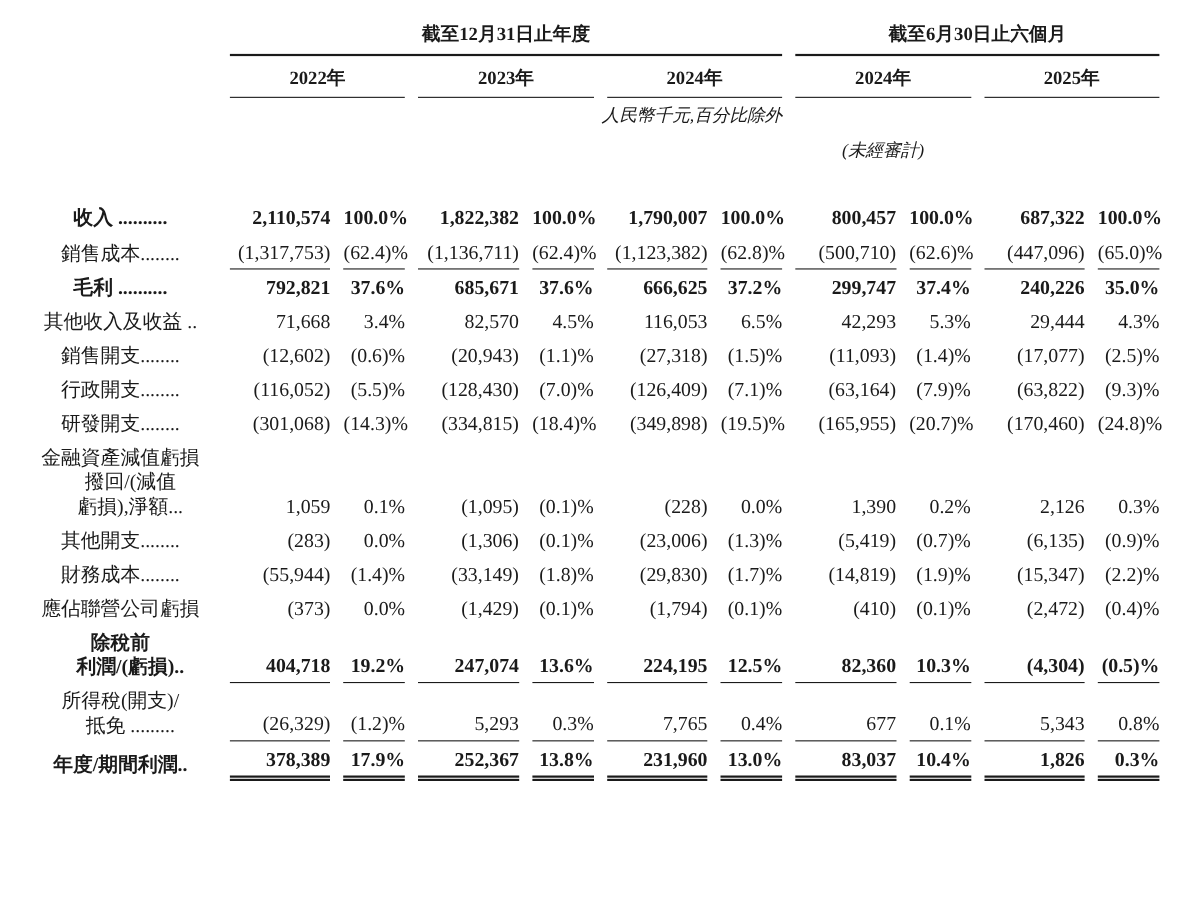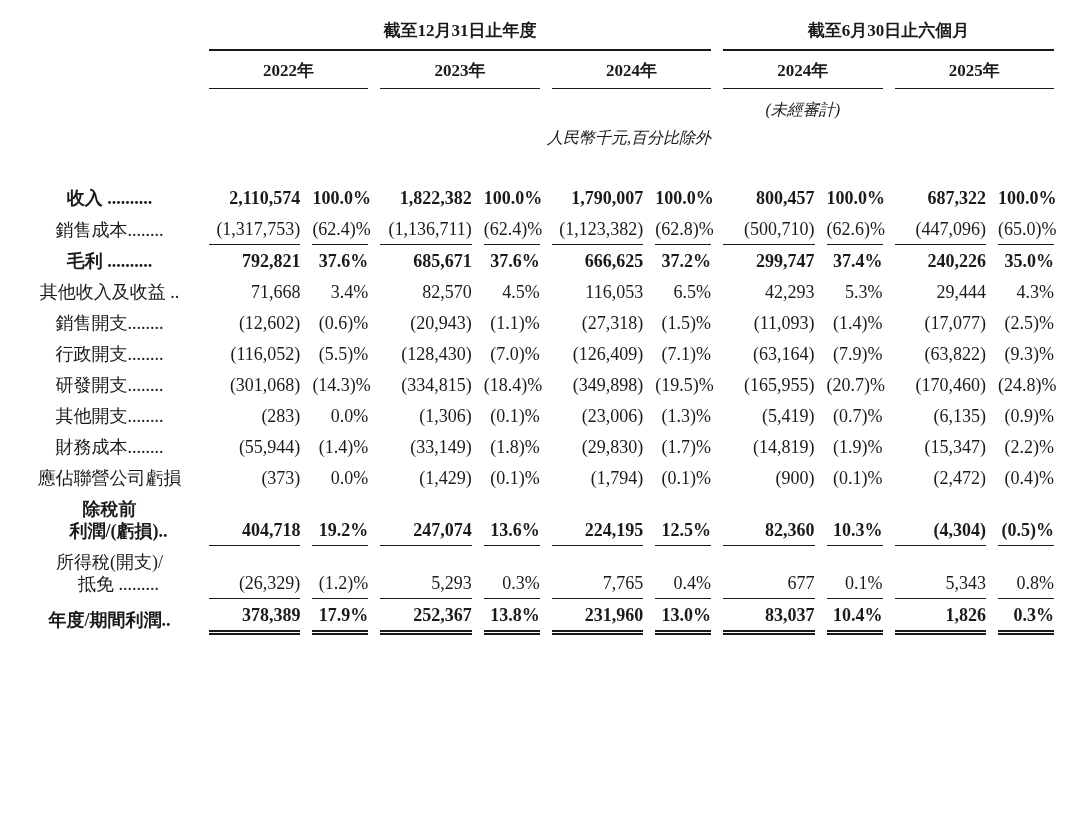--- a/index.html
+++ b/index.html
@@ -100,28 +100,28 @@
       </tr>
       <tr>
         <th></th>
         <th class="year" colspan="2">2022年</th>
         <th class="year" colspan="2">2023年</th>
         <th class="year" colspan="2">2024年</th>
         <th class="year" colspan="2">2024年</th>
         <th class="year" colspan="2">2025年</th>
       </tr>
       <tr>
+        <td colspan="3"></td>
+        <td class="note right" colspan="4">人民幣千元,百分比除外</td>
+        <td colspan="4"></td>
+      </tr>
+      <tr>
         <td colspan="7"></td>
         <td class="note center" colspan="2">(未經審計)</td>
         <td colspan="2"></td>
-      </tr>
-      <tr>
-        <td colspan="3"></td>
-        <td class="note right" colspan="4">人民幣千元,百分比除外</td>
-        <td colspan="4"></td>
       </tr>
     </thead>
     <tbody id="table-body">
         <tr class="first">
           <td class="lbl b">
             <div>收入 ..........</div>
           </td>
           <td class="num b">2,110,574</td>
           <td class="num b">100.0%</td>
           <td class="num b">1,822,382</td>
@@ -218,20 +218,37 @@
           <td class="num">(18.4)%</td>
           <td class="num">(349,898)</td>
           <td class="num">(19.5)%</td>
           <td class="num">(165,955)</td>
           <td class="num">(20.7)%</td>
           <td class="num">(170,460)</td>
           <td class="num">(24.8)%</td>
         </tr>
         <tr>
           <td class="lbl">
+            <div>金融資產減值虧損</div>
+            <div class="cont">撥回/(減值</div>
+            <div class="cont">虧損),淨額...</div>
+          </td>
+          <td class="num">1,059</td>
+          <td class="num">0.1%</td>
+          <td class="num">(1,095)</td>
+          <td class="num">(0.1)%</td>
+          <td class="num">(228)</td>
+          <td class="num">0.0%</td>
+          <td class="num">1,390</td>
+          <td class="num">0.2%</td>
+          <td class="num">2,126</td>
+          <td class="num">0.3%</td>
+        </tr>
+        <tr>
+          <td class="lbl">
             <div>其他開支........</div>
           </td>
           <td class="num">(283)</td>
           <td class="num">0.0%</td>
           <td class="num">(1,306)</td>
           <td class="num">(0.1)%</td>
           <td class="num">(23,006)</td>
           <td class="num">(1.3)%</td>
           <td class="num">(5,419)</td>
           <td class="num">(0.7)%</td>
@@ -256,21 +273,21 @@
         <tr>
           <td class="lbl">
             <div>應佔聯營公司虧損</div>
           </td>
           <td class="num">(373)</td>
           <td class="num">0.0%</td>
           <td class="num">(1,429)</td>
           <td class="num">(0.1)%</td>
           <td class="num">(1,794)</td>
           <td class="num">(0.1)%</td>
-          <td class="num">(900)</td>
+          <td class="num">(410)</td>
           <td class="num">(0.1)%</td>
           <td class="num">(2,472)</td>
           <td class="num">(0.4)%</td>
         </tr>
         <tr class="ruled">
           <td class="lbl b">
             <div>除稅前</div>
             <div class="cont">利潤/(虧損)..</div>
           </td>
           <td class="num b">404,718</td>

